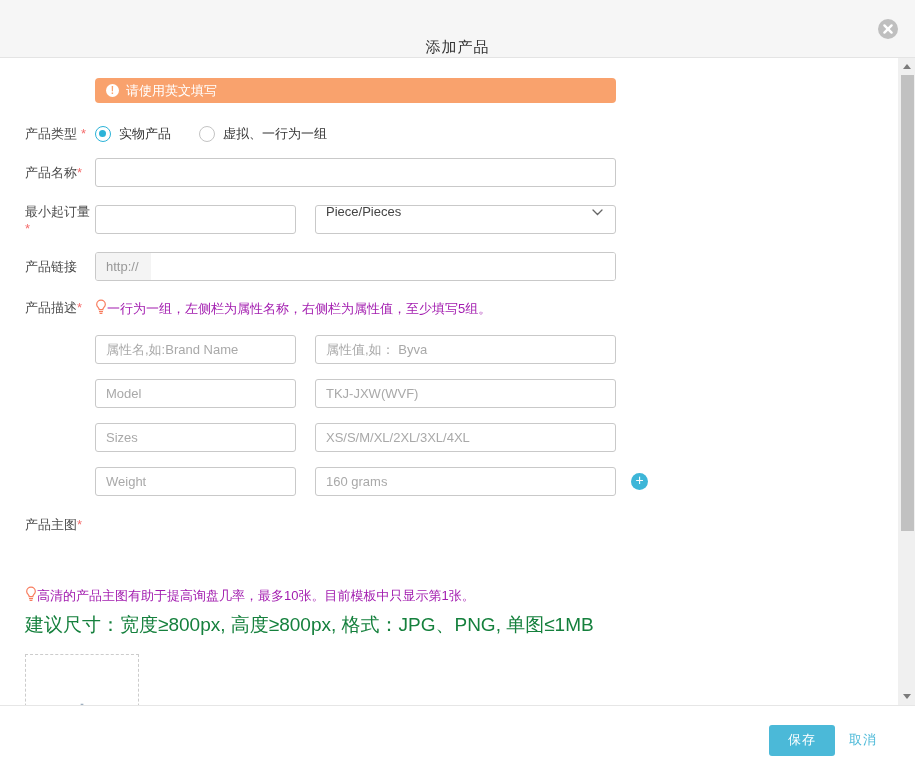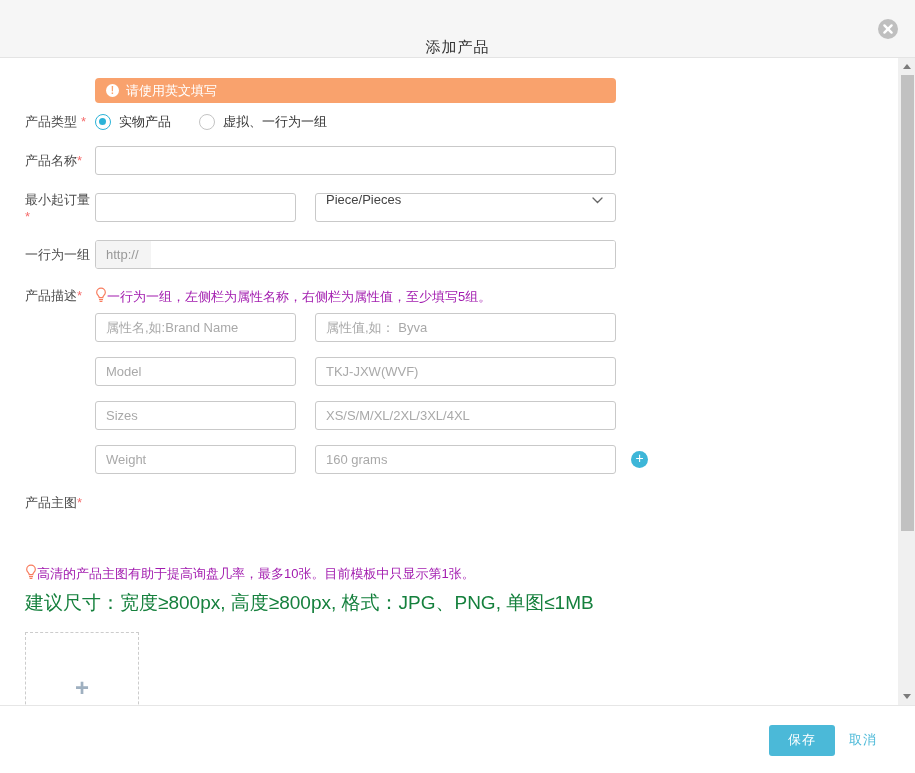--- a/index.html
+++ b/index.html
@@ -85,21 +85,21 @@
 
   
   .footer { position:absolute; bottom:0; left:0; width:915px; height:66px; background:#fff;
             display:flex; align-items:center; justify-content:flex-end; gap:14px; padding-right:38px; }
   .save-btn { width:66px; height:31px; background:#4bb9d8; border:none; border-radius:3px;
               color:#fff; font-size:13px; display:flex; align-items:center; justify-content:center;
               cursor:pointer; letter-spacing:1px; }
   .cancel-btn { color:#4bb9d8; font-size:13px; cursor:pointer; letter-spacing:1px; }
 
   
-  .mt-22 { margin-top:10px; } .mt-15 { margin-top:15px; } .mt-16 { margin-top:16px; } .mt-18 { margin-top:18px;flex-direction:column; }
+  .mt-22 { margin-top:22px; } .mt-15 { margin-top:15px; } .mt-16 { margin-top:16px; } .mt-18 { margin-top:18px;flex-direction:column; }
   .hint-pad { padding-top:2px; }
 </style>
 </head>
 <body>
 
 <div class="header">
   <div class="title">添加产品</div>
   <div class="close-btn">
     <svg width="20" height="20" viewBox="0 0 20 20">
       <circle cx="10" cy="10" r="10" fill="#bfbfbf"></circle>
@@ -151,21 +151,21 @@
         <span>
           <svg width="11" height="7" viewBox="0 0 11 7">
               <polyline points="1,1 5.5,5.5 10,1" fill="none" stroke="#666" stroke-width="1.3" stroke-linecap="round"></polyline>
             </svg>
         </span>
       </div>
     </div>
 
     <div class="form-row mt-16">
       <div class="flabel">
-        <span>一行为一组</span>
+        <span>产品链接</span>
       </div>
       <div class="link-group">
         <span class="link-prefix">http://</span>
         <input class="link-input" type="text" value="" style="">
       </div>
     </div>
 
     <div class="form-row top mt-16">
       <div class="flabel hint-pad">
         <span>产品描述</span><span class="req">*</span>
@@ -176,21 +176,21 @@
             <path d="M6 1.2 a4.3 4.3 0 0 1 4.3 4.3 c0 1.7-1 2.5-1.7 3.3-.5.6-.8 1.1-.8 1.8 H4.2 c0-.7-.3-1.2-.8-1.8C2.7 8 1.7 7.2 1.7 5.5 A4.3 4.3 0 0 1 6 1.2 Z" fill="none" stroke="#f87c5e" stroke-width="1.2"></path>
             <line x1="4" y1="12.6" x2="8" y2="12.6" stroke="#f87c5e" stroke-width="1.2"></line>
             <line x1="4.6" y1="14.4" x2="7.4" y2="14.4" stroke="#f87c5e" stroke-width="1.2"></line>
           </svg>
         </span>
         <span>一行为一组，左侧栏为属性名称，右侧栏为属性值，至少填写5组。</span>
       </div>
     </div>
 
     <div class="attr-rows">
-      <div class="attr-row" style="margin-top:7px;">
+      <div class="attr-row" style="margin-top:17px;">
         <input class="txt-input w-left" type="text" placeholder="属性名,如:Brand Name" style="">
         <div class="gap"></div>
         <input class="txt-input w-right" type="text" placeholder="属性值,如： Byva" style="">
       </div>
       <div class="attr-row">
         <input class="txt-input w-left" type="text" placeholder="Model" style="">
         <div class="gap"></div>
         <input class="txt-input w-right" type="text" placeholder="TKJ-JXW(WVF)" style="">
       </div>
       <div class="attr-row">

